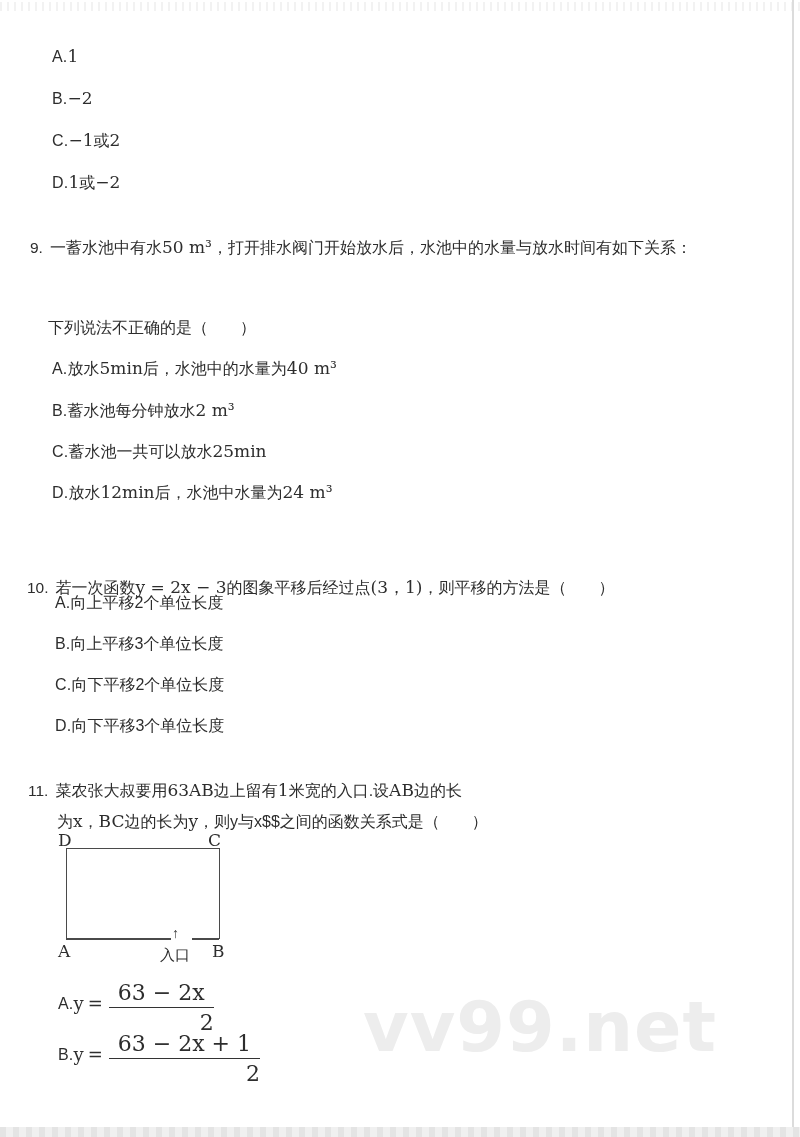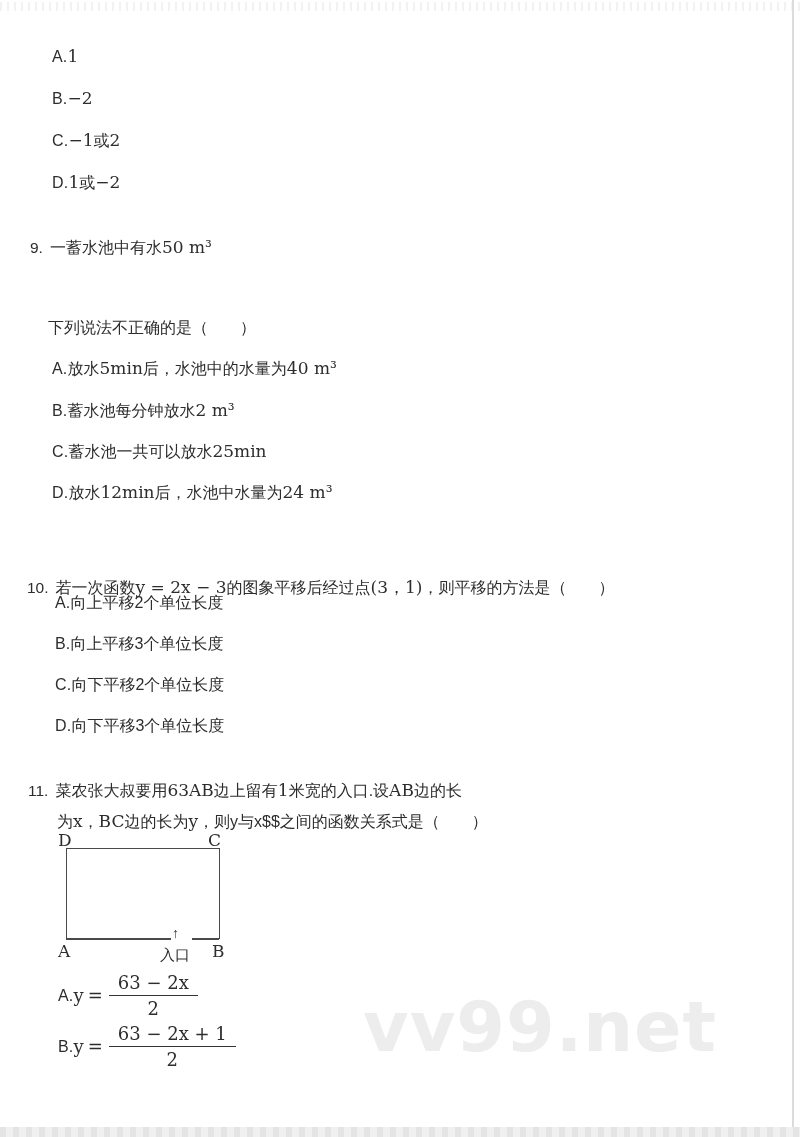--- a/index.html
+++ b/index.html
@@ -35,40 +35,40 @@
   .bseg{position:absolute;top:110px;height:1.5px;background:#4a4a4a;}
   .bseg1{left:36px;width:105px;}
   .bseg2{left:162px;width:27px;}
   .dlab{position:absolute;font-size:17px;}
   .darrow{position:absolute;left:142px;top:97px;font-size:14px;color:#333;}
   .dentr{position:absolute;left:130px;top:118px;font-size:15px;}
   
   .feq{position:absolute;display:flex;align-items:center;white-space:pre;}
   .feq .eq{font-family:"DejaVu Serif","Liberation Serif",serif;font-size:18px;padding:0 2px 0 4px;}
   .feq .lhs{font-size:18px;}
-  .fr{display:inline-block;text-align:center;font-family:"DejaVu Serif","Liberation Serif",serif;
-    font-size:18px;margin-left:4px;}
+  .fr{display:inline-block;text-align:right;font-family:"DejaVu Serif","Liberation Serif",serif;
+    font-size:22px;margin-left:4px;margin-top:8px;}
   .fr .num{padding:0 9px 2px;border-bottom:1.5px solid #333;}
   .fr .den{padding-top:2px;}
 </style>
 </head>
 <body>
 
 <div class="perf-top"></div>
 <div class="right-edge"></div>
 <div class="bottom-band"></div>
 <div class="watermark">vv99.net</div>
 
 <div class="abs line" style="left:52px;top:46px"><span class="lbl">A.</span><span class="m">1</span><span class="cn"></span><span class="m"></span></div>
 <div class="abs line" style="left:52px;top:88px"><span class="lbl">B.</span><span class="m">−2</span><span class="cn"></span><span class="m"></span></div>
 <div class="abs line" style="left:52px;top:130px"><span class="lbl">C.</span><span class="m">−1</span><span class="cn">或</span><span class="m">2</span></div>
 <div class="abs line" style="left:52px;top:172px"><span class="lbl">D.</span><span class="m">1</span><span class="cn">或</span><span class="m">−2</span></div>
 
 <div class="abs line" style="left:30px;top:237px">
-  <span class="qnum">9.</span><span class="cn">一蓄水池中有水</span><span class="m">50 m³</span>
+  <span class="qnum">9.</span><span class="cn">一蓄水池中有水</span><span class="m">50 m³</span><span class="cn">，打开排水阀门开始放水后，水池中的水量与放水时间有如下关系：</span>
 </div>
 
 <table class="qtable">
   <tbody>
 </tbody>
   </table>
 
 <div class="abs cn" style="left:48px;top:318px">下列说法不正确的是（　　）</div>
 
 <div class="abs line" style="left:52px;top:358px"><span class="lbl">A.</span><span class="cn">放水</span><span class="m">5min</span><span class="cn">后，水池中的水量为</span><span class="m">40 m³</span></div>

